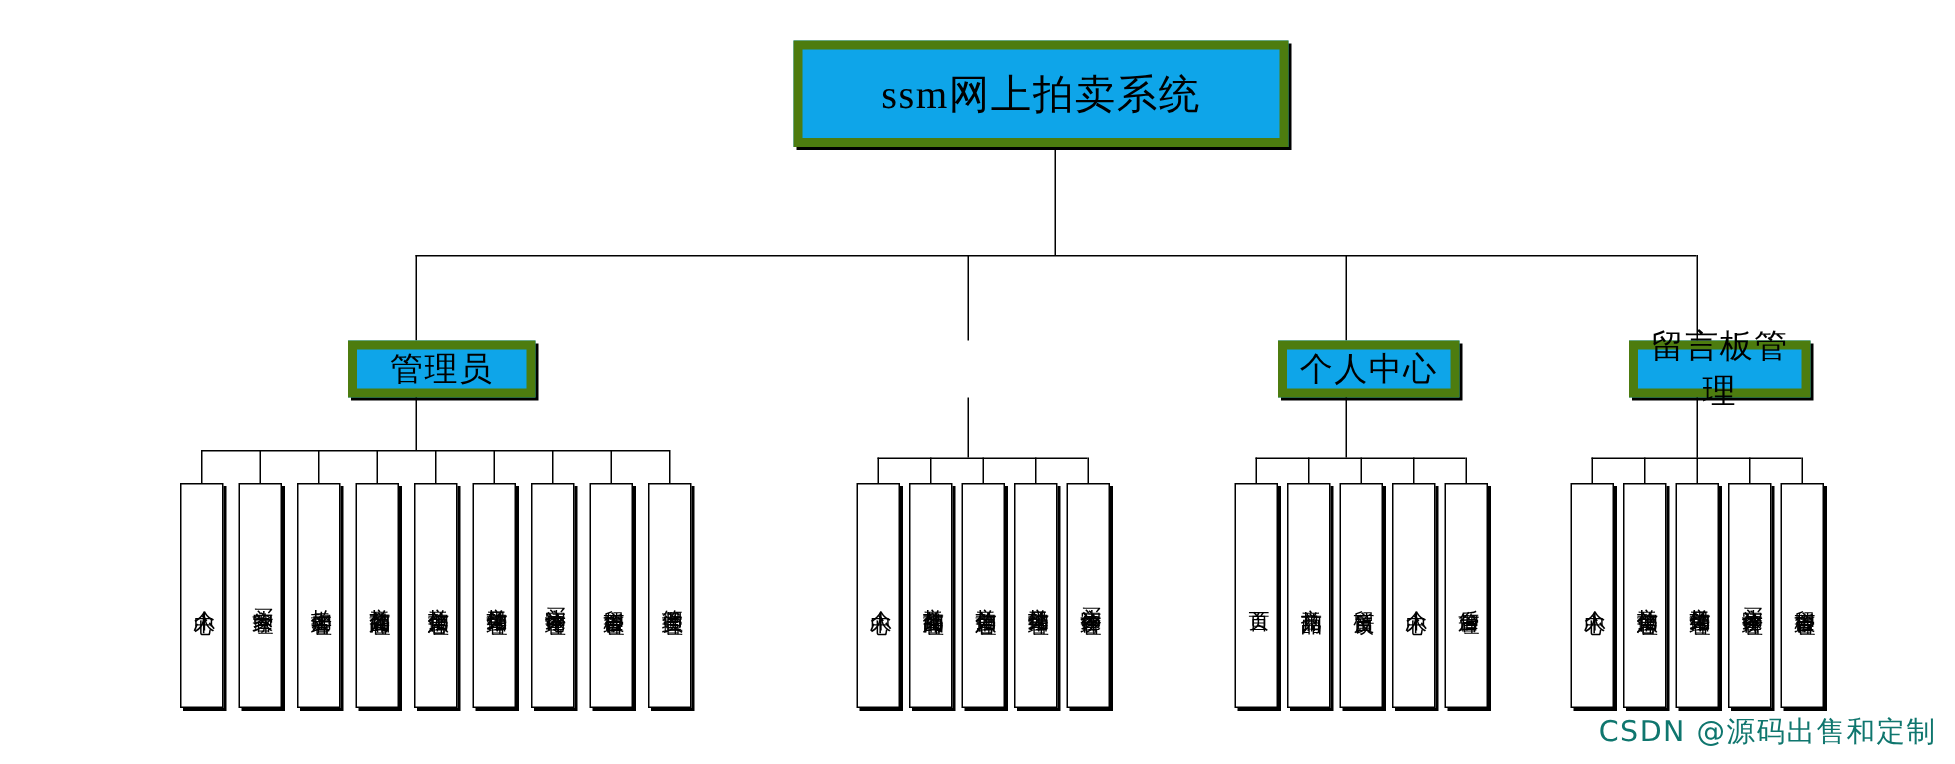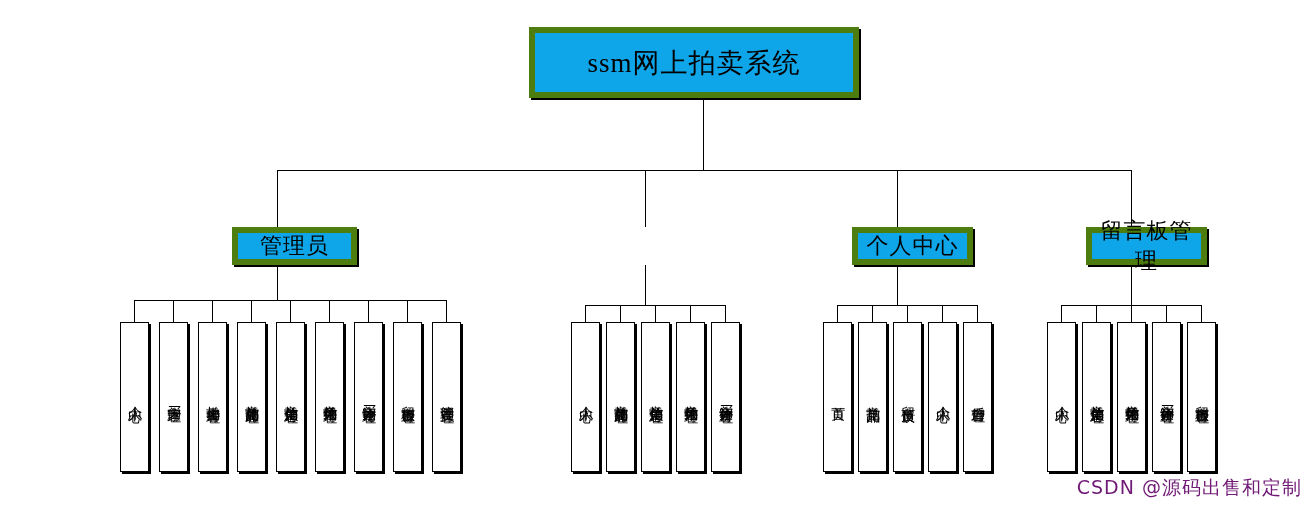--- a/index.html
+++ b/index.html
@@ -70,25 +70,25 @@
     text-orientation: upright;
     font-size: 14px;
     line-height: 1.05;
     letter-spacing: 1px;
     white-space: nowrap;
   }
 
   
   #watermark {
     position: absolute;
-    right: 1px;
+    right: 12px;
     bottom: 8px;
     font-family: "DejaVu Sans", "Liberation Sans", sans-serif;
     font-size: 19px;
-    color: #701a75;
+    color: #0f766e;
     letter-spacing: 1px;
     white-space: nowrap;
     user-select: none;
   }
 </style>
 </head>
 <body>
 
 <div id="canvas">
 

